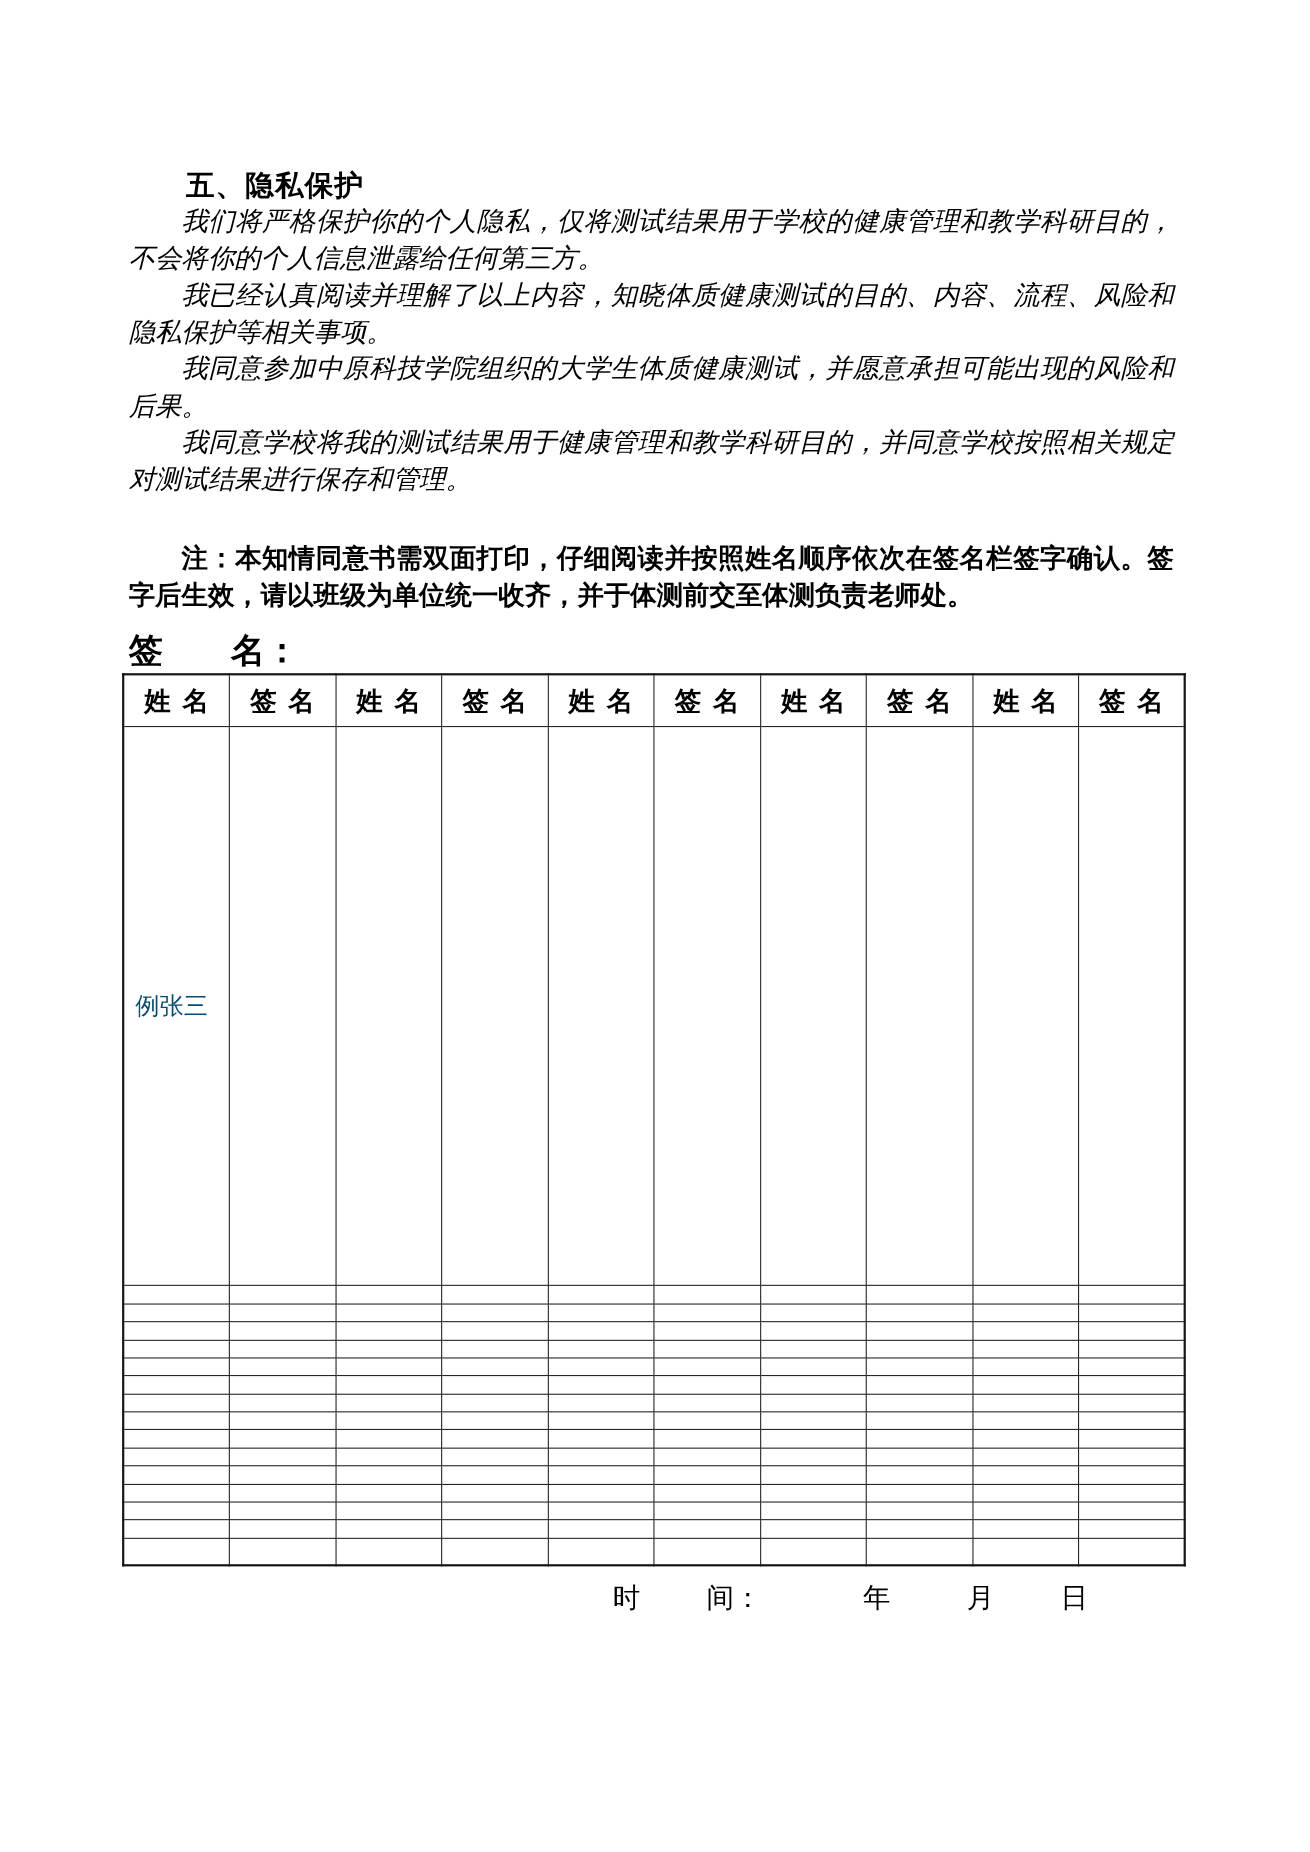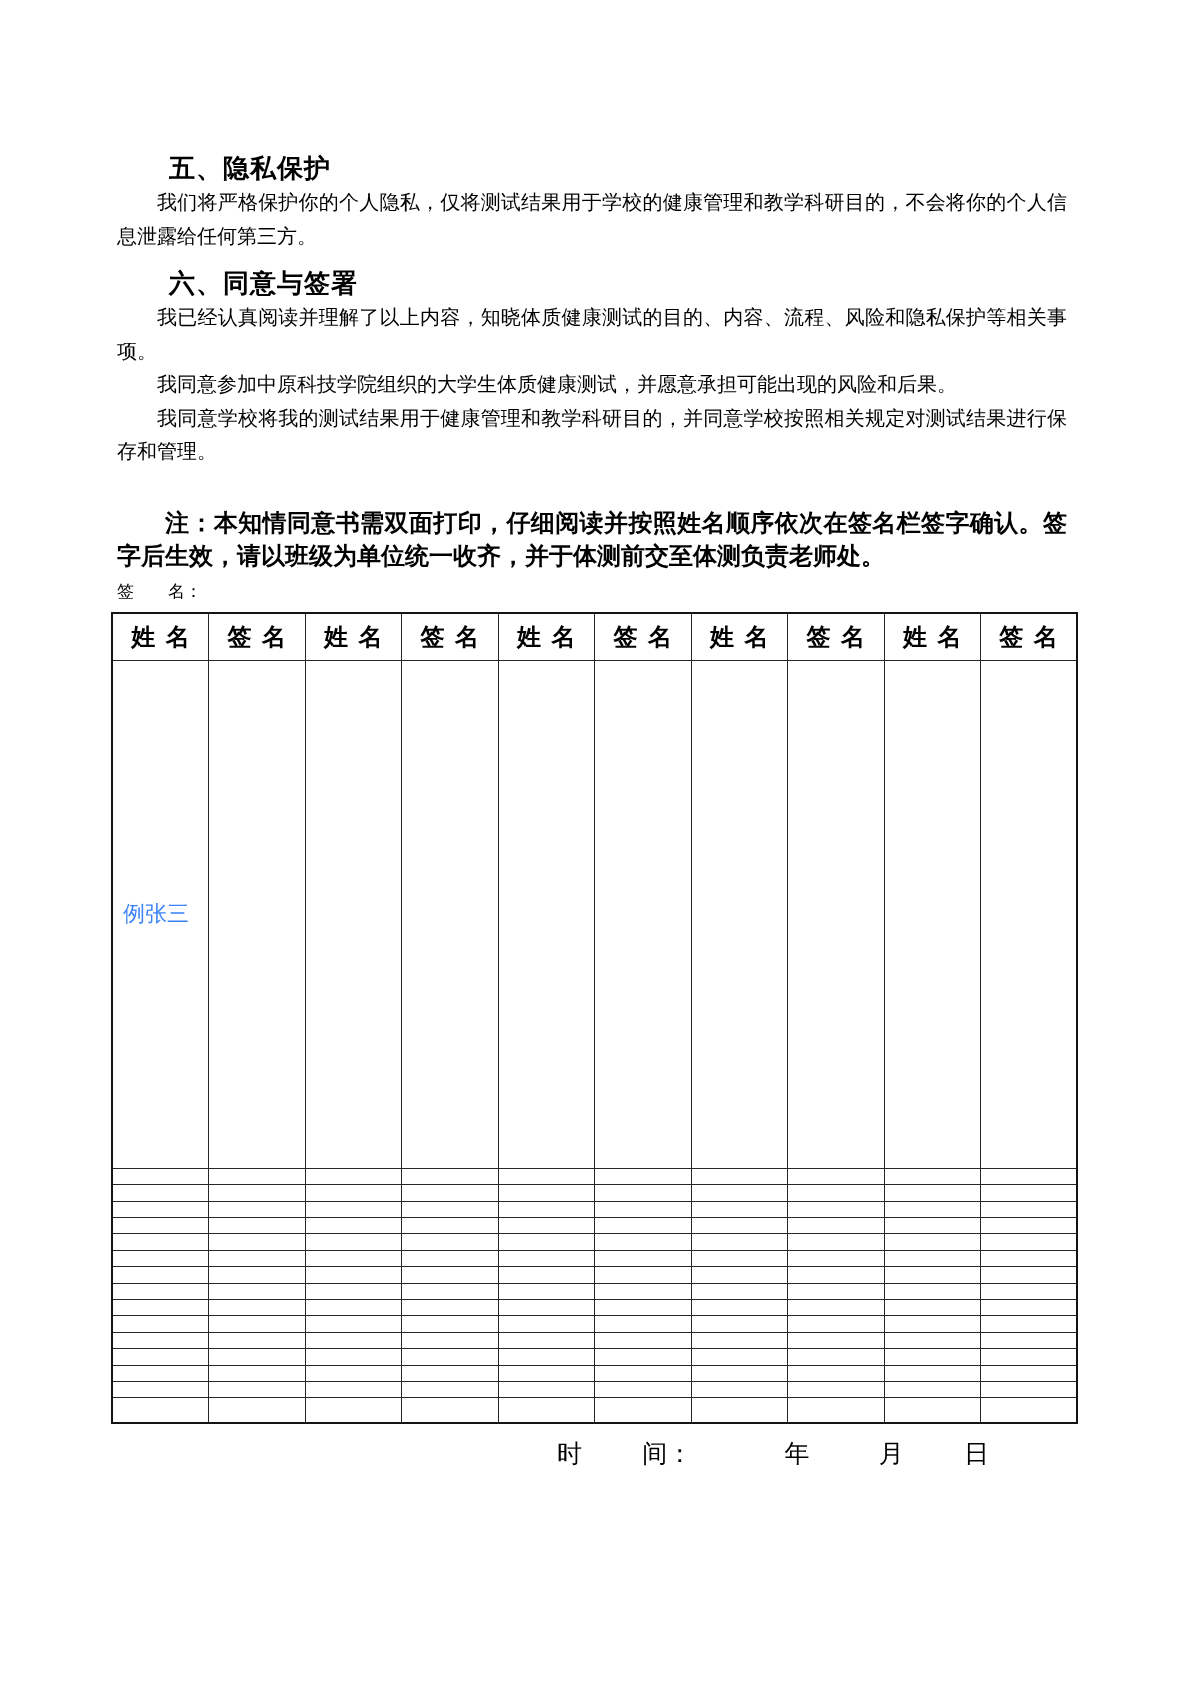--- a/index.html
+++ b/index.html
@@ -15,38 +15,38 @@
   .sec-heading{
     font-family:"Liberation Sans", sans-serif;
     font-weight:bold;
     font-size:26px;line-height:36px;
     margin:0;text-indent:2em;
     letter-spacing:1px;
   }
   .sec1{margin-top:150px;}
   .sec2{margin-top:12px;}
   p.body-par{
-    font-size:20px;line-height:33.5px;
+    font-size:24px;line-height:33.5px;
     text-align:justify;text-justify:inter-ideograph;
-    margin:0;text-indent:2em;
+    margin:0;text-indent:2em;font-style:italic;
   }
   .p1{margin-top:1px;}
   .p2{margin-top:4px;}
   .note-par{
     font-family:Liberation Mono, monospace;
     font-weight:bold;
     font-size:24px;line-height:33.5px;
     text-align:justify;text-justify:inter-ideograph;
     margin:39px 0 0 0;text-indent:2em;
   }
   .sign-label{
     font-family:"Liberation Sans", sans-serif;
-    font-weight:normal;
-    font-size:17px;line-height:34px;
-    margin-top:0;
+    font-weight:bold;
+    font-size:31px;line-height:34px;
+    margin-top:15px;
   }
   table.sign-table{
     margin-top:3px;margin-left:-6px;
     width:967px;height:812px;
     border-collapse:collapse;table-layout:fixed;
     border:2.5px solid #141414;
   }
   table.sign-table th, table.sign-table td{
     border:1.5px solid #262626;
     padding:0;
@@ -83,21 +83,20 @@
 </head>
 <body>
 
 <div class="page">
   <div class="content">
 
     <h2 class="sec-heading sec1">五、隐私保护</h2>
 
     <p class="body-par p1">我们将严格保护你的个人隐私，仅将测试结果用于学校的健康管理和教学科研目的，不会将你的个人信息泄露给任何第三方。</p>
 
-    <h2 class="sec-heading sec2">六、同意与签署</h2>
 
     <p class="body-par p2">我已经认真阅读并理解了以上内容，知晓体质健康测试的目的、内容、流程、风险和隐私保护等相关事项。</p>
 
     <p class="body-par">我同意参加中原科技学院组织的大学生体质健康测试，并愿意承担可能出现的风险和后果。</p>
 
     <p class="body-par">我同意学校将我的测试结果用于健康管理和教学科研目的，并同意学校按照相关规定对测试结果进行保存和管理。</p>
 
     <p class="note-par">注：本知情同意书需双面打印，仔细阅读并按照姓名顺序依次在签名栏签字确认。签字后生效，请以班级为单位统一收齐，并于体测前交至体测负责老师处。</p>
 
     <div class="sign-label">签　　名：</div>
@@ -112,21 +111,21 @@
             <th>姓 名</th>
             <th>签 名</th>
             <th>姓 名</th>
             <th>签 名</th>
             <th>姓 名</th>
             <th>签 名</th>
           </tr>
         </thead>
         <tbody>
           <tr>
-            <td style="color: #3b82f6;">例张三</td>
+            <td style="color: #0c4a6e;">例张三</td>
             <td></td>
             <td></td>
             <td></td>
             <td></td>
             <td></td>
             <td></td>
             <td></td>
             <td></td>
             <td></td>
           </tr>

